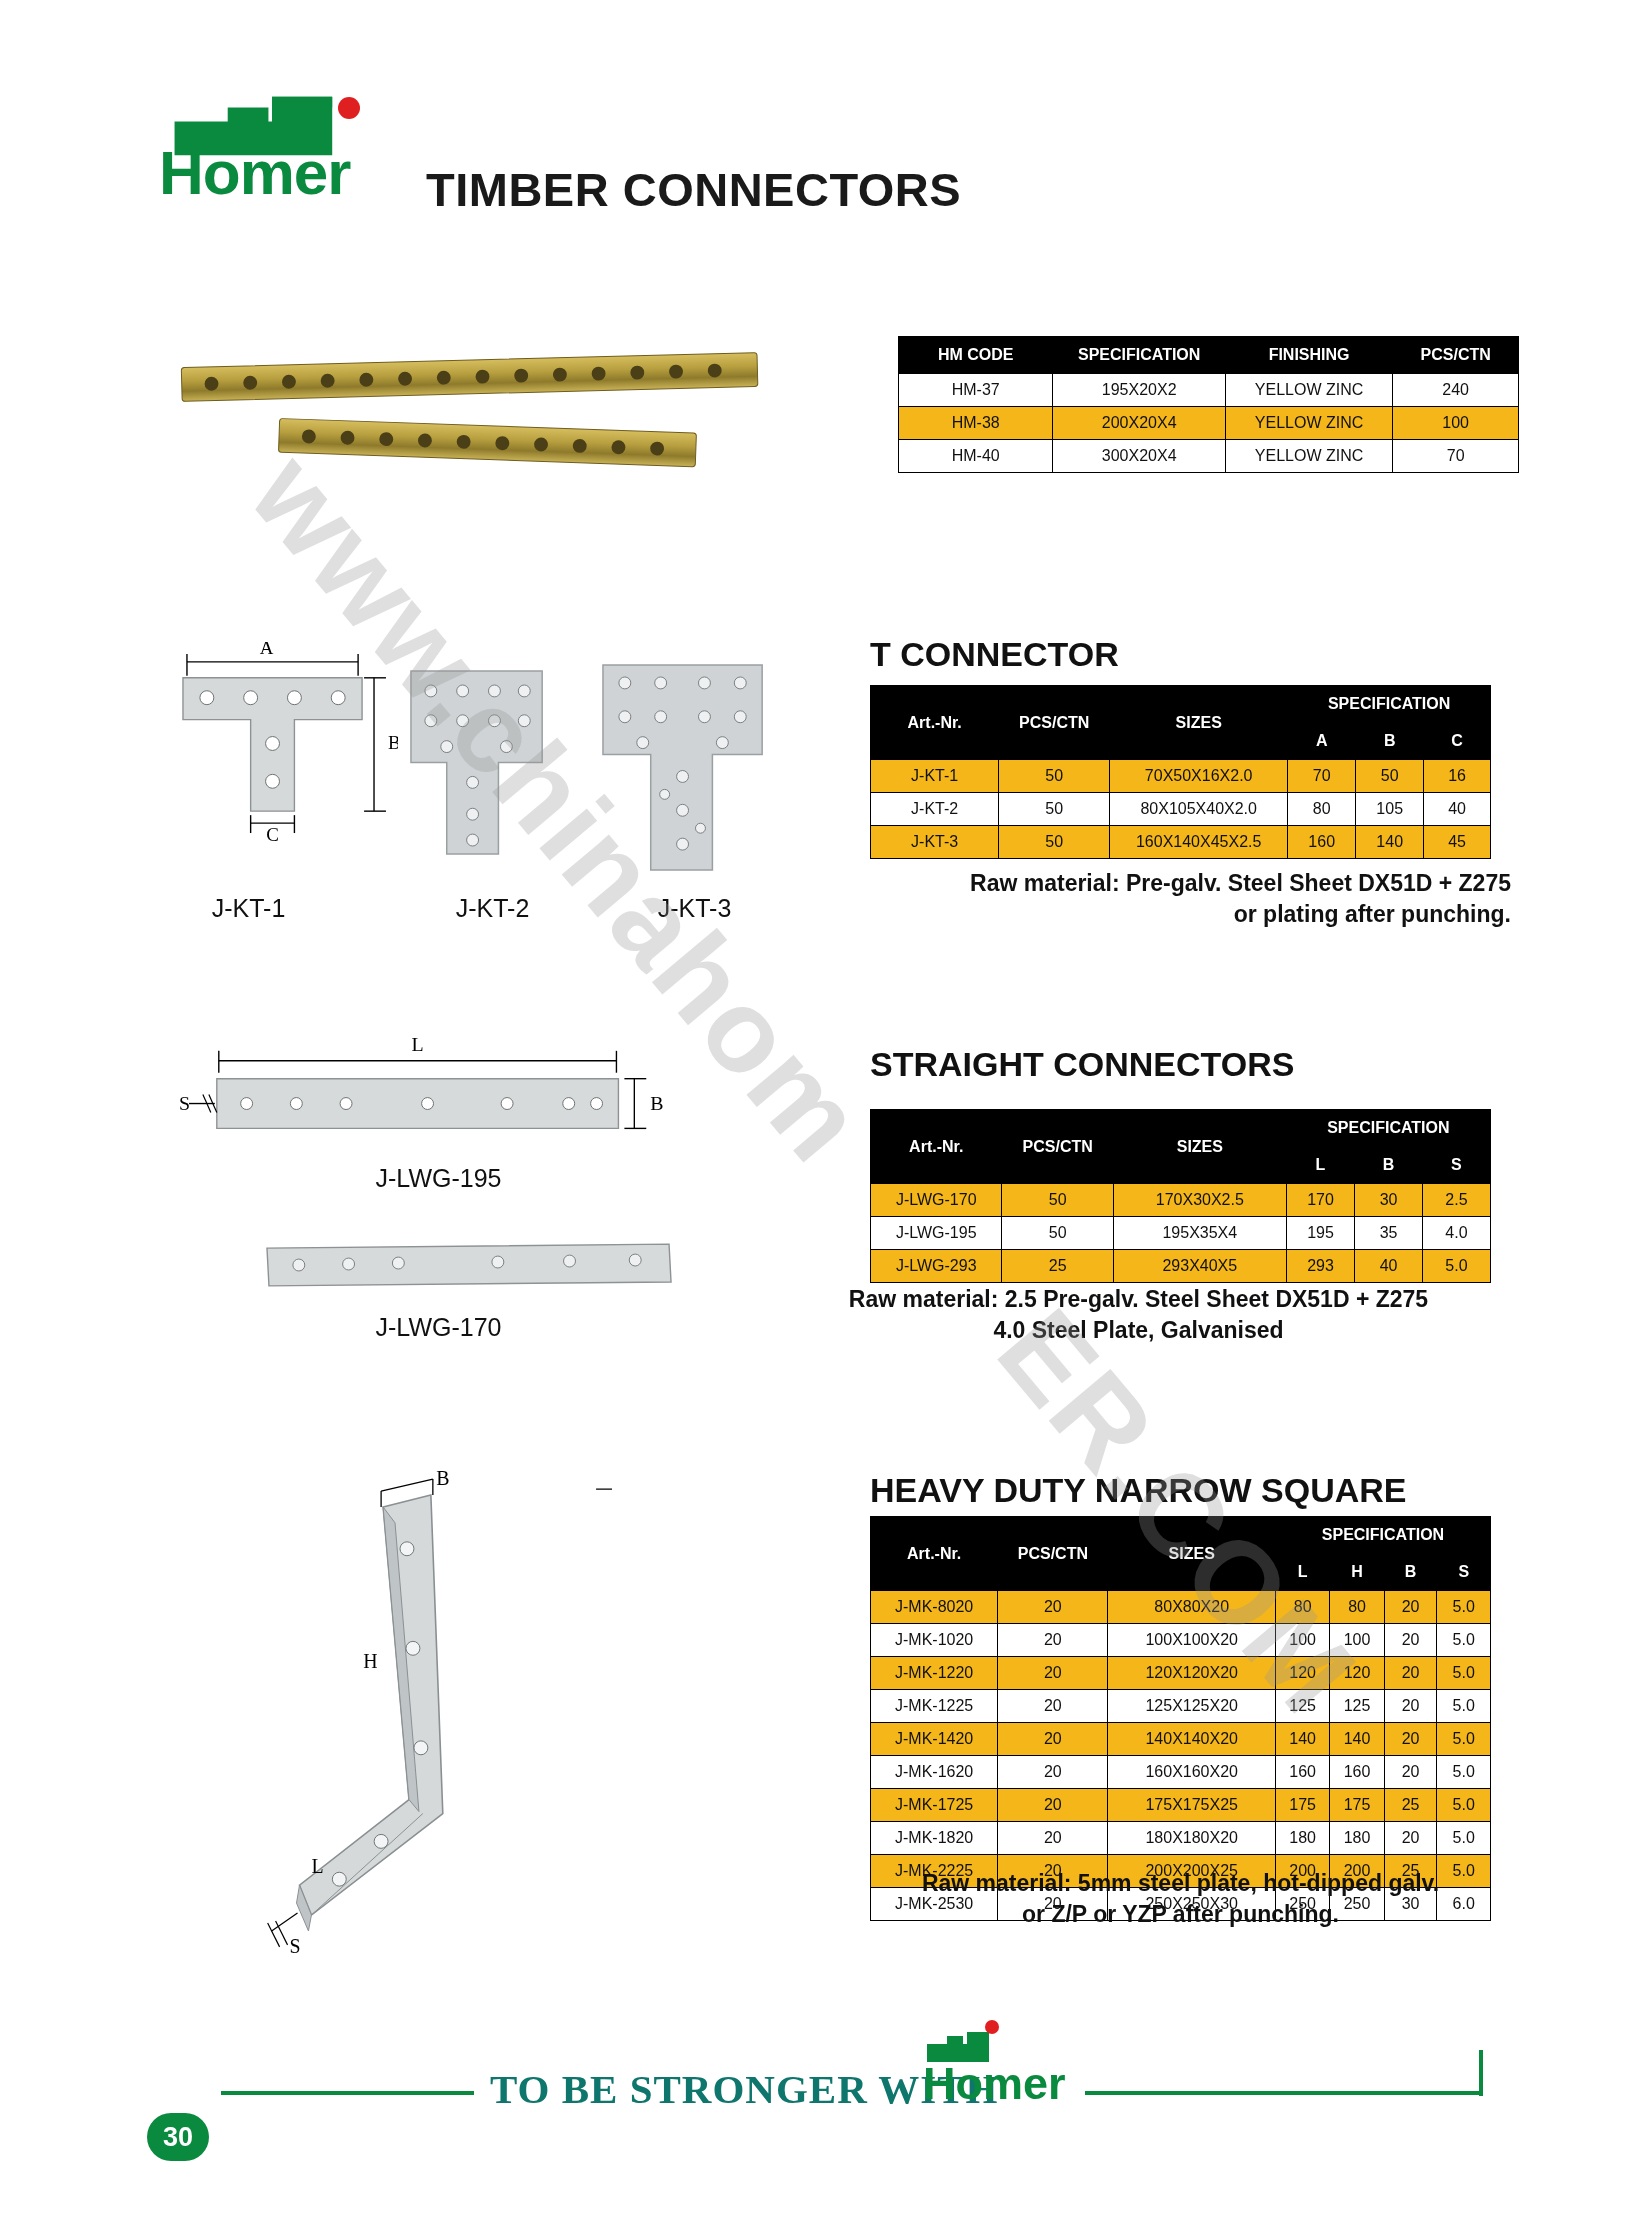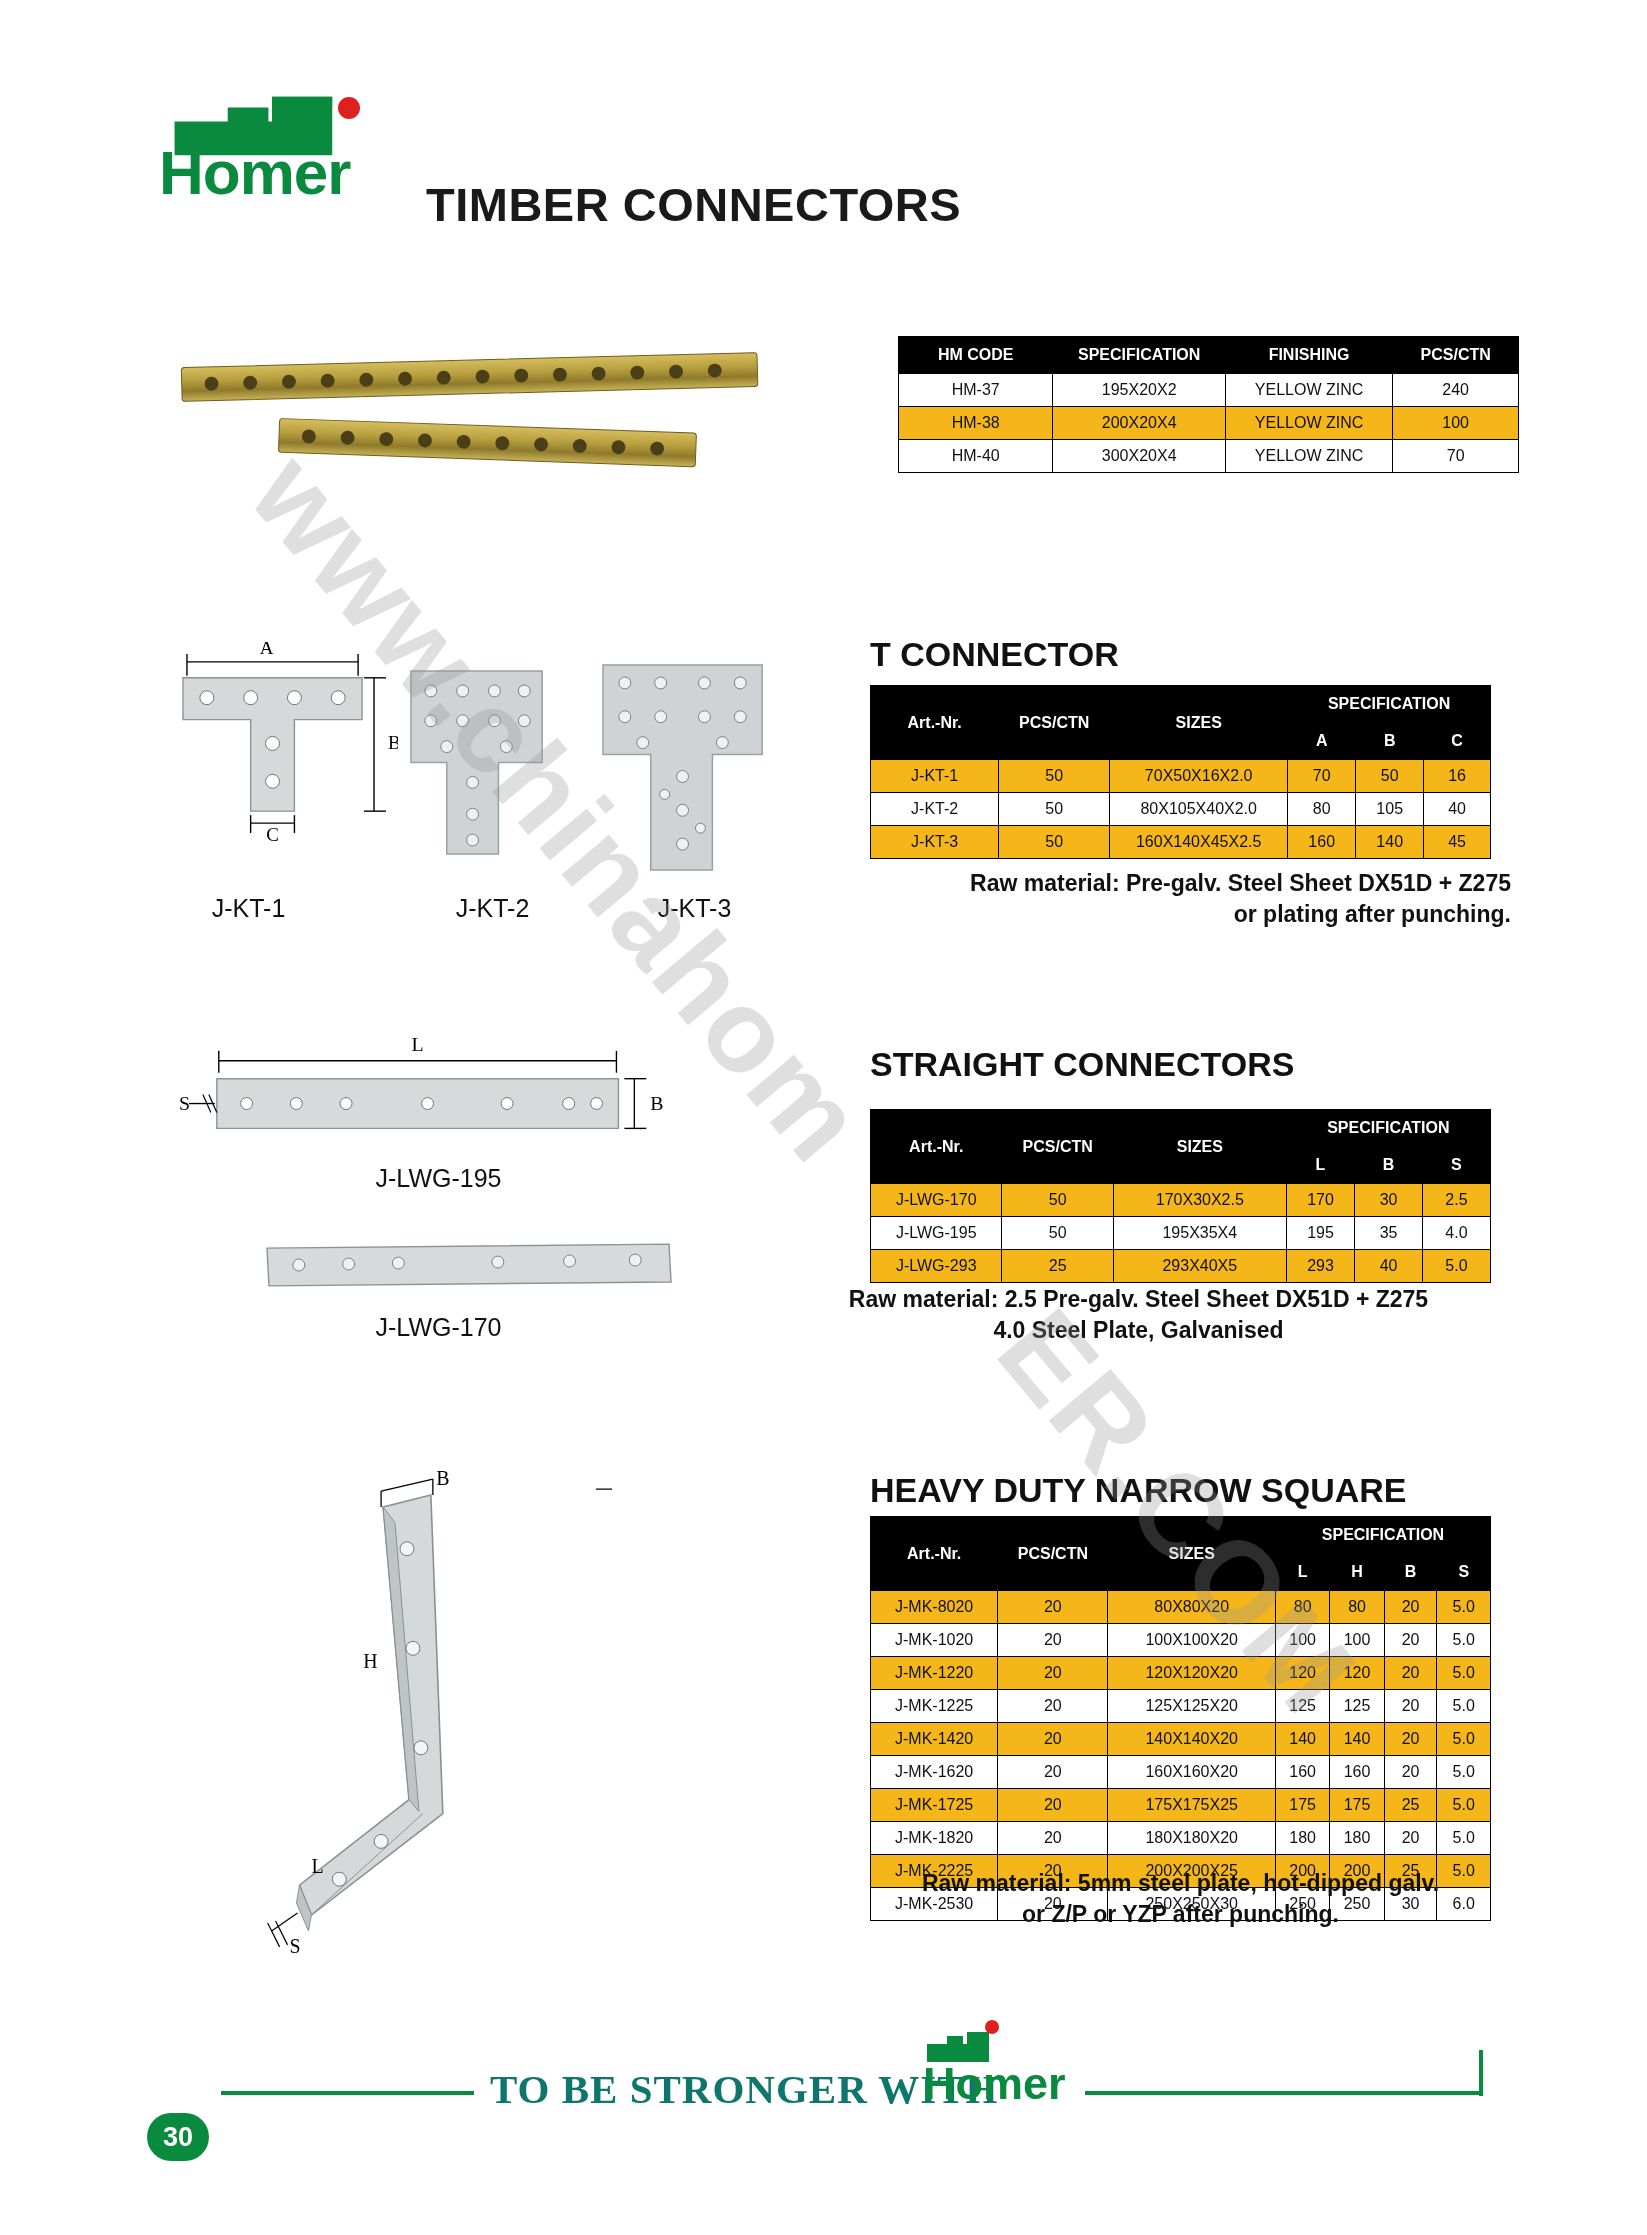--- a/index.html
+++ b/index.html
@@ -28,21 +28,21 @@
   
   .logo-wrap{position:absolute;left:159px;top:95px;width:259px;height:119px;}
   .logo-roof{position:absolute;left:0;top:0;width:249px;height:62px;}
   .logo-word{
     position:absolute;left:0;top:42px;
     font-size:62px;font-weight:bold;color:#0a8a3f;
     font-family:"Liberation Sans", sans-serif;letter-spacing:-1px;
   }
   .logo-dot{position:absolute;left:179px;top:2px;width:22px;height:22px;border-radius:50%;background:#e02020;}
   .page-title{
-    position:absolute;left:426px;top:177px;
+    position:absolute;left:426px;top:162px;
     font-size:47px;font-weight:bold;color:#1a1a1a;letter-spacing:0.5px;
   }
 
   
   .sec-head{
     position:absolute;font-size:34px;font-weight:bold;color:#111;letter-spacing:0px;
   }
 
   
   table{border-collapse:collapse;position:absolute;}

